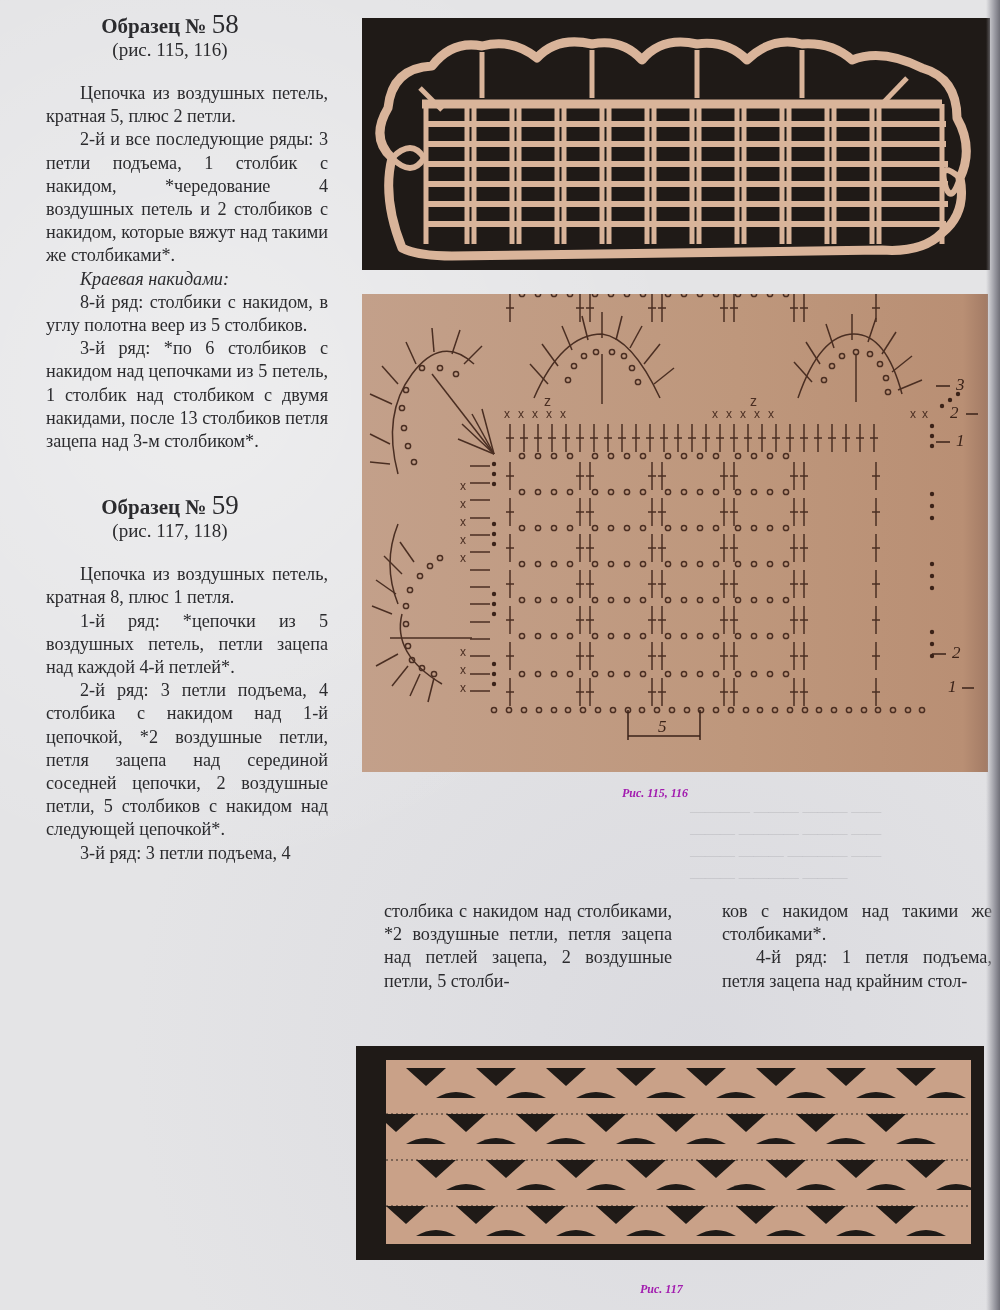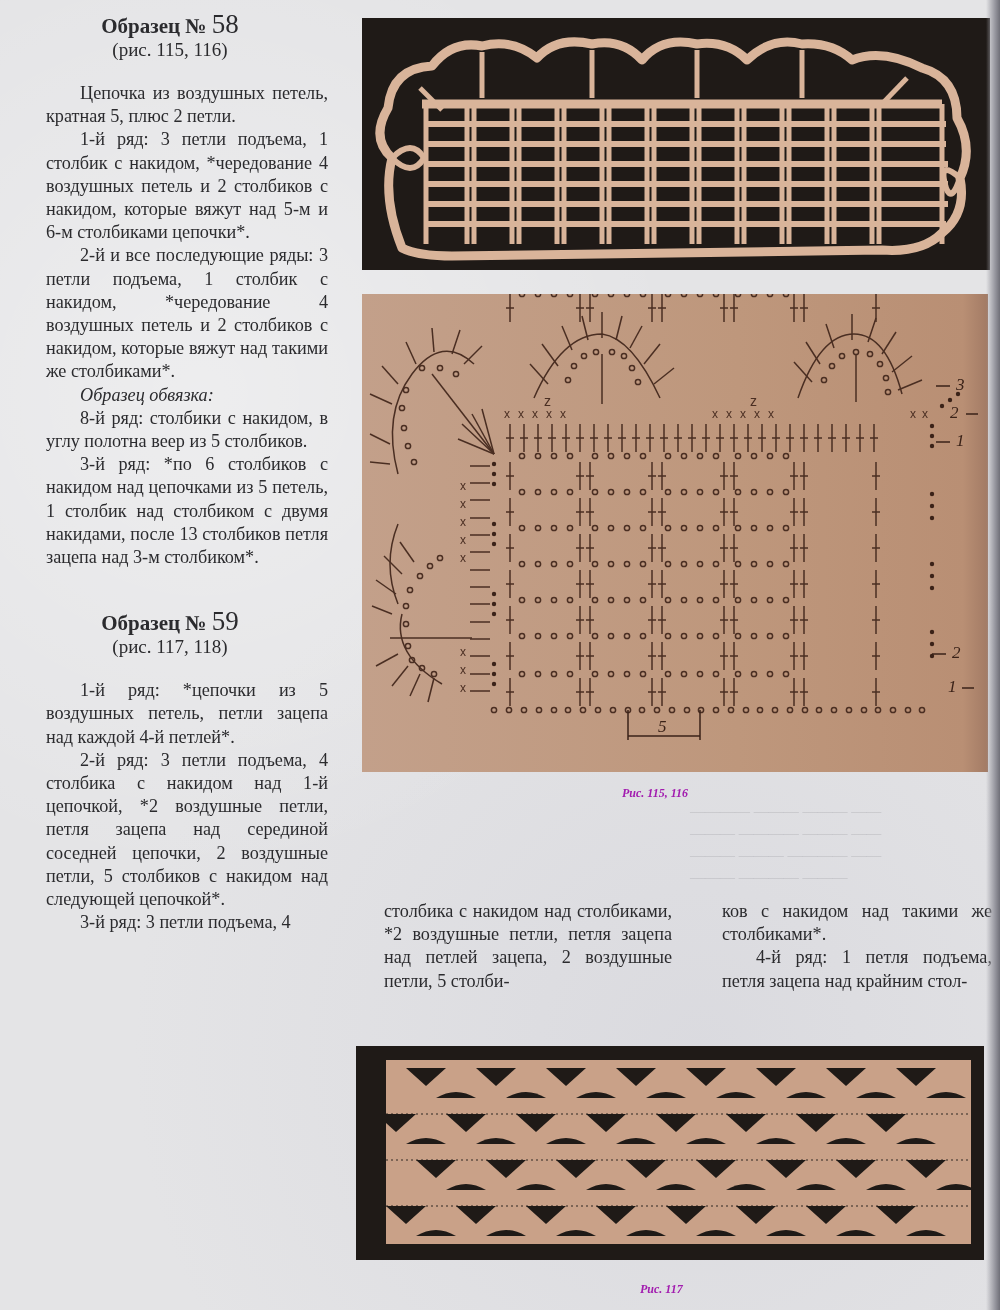--- a/index.html
+++ b/index.html
@@ -63,35 +63,35 @@
 <div class="col" id="left-col">
   <div class="heading">
     <div class="title">
       <span>Образец №</span>
       <span class="num">58</span>
     </div>
     <div class="sub">(рис. 115, 116)</div>
   </div>
   <div style="height:20px"></div>
   <p class="ind">Цепочка из воздушных петель, кратная 5, плюс 2 петли.</p>
-  <p class="ind">1-й ряд: 3 петли подъема, 1 столбик с накидом, *чередование 4 воздушных петель и 2 столбиков с накидом, которые вяжут над 5-м и 6-м столбиками цепочки*.</p>
   <p class="ind">2-й и все последующие ряды: 3 петли подъема, 1 столбик с накидом, *чередование 4 воздушных петель и 2 столбиков с накидом, которые вяжут над такими же столбиками*.</p>
-  <p class="ind italic">Образец обвязка:</p>
+  <p class="ind italic">Краевая накидами:</p>
   <p class="ind">8-й ряд: столбики с накидом, в углу полотна веер из 5 столбиков.</p>
   <p class="ind">3-й ряд: *по 6 столбиков с накидом над цепочками из 5 петель, 1 столбик над столбиком с двумя накидами, после 13 столбиков петля зацепа над 3-м столбиком*.</p>
 
   <div style="height:40px"></div>
   <div class="heading">
     <div class="title">
       <span>Образец №</span>
       <span class="num">59</span>
     </div>
     <div class="sub">(рис. 117, 118)</div>
   </div>
   <div style="height:20px"></div>
+  <p class="ind">Цепочка из воздушных петель, кратная 8, плюс 1 петля.</p>
   <p class="ind">1-й ряд: *цепочки из 5 воздушных петель, петли зацепа над каждой 4-й петлей*.</p>
   <p class="ind">2-й ряд: 3 петли подъема, 4 столбика с накидом над 1-й цепочкой, *2 воздушные петли, петля зацепа над серединой соседней цепочки, 2 воздушные петли, 5 столбиков с накидом над следующей цепочкой*.</p>
   <p class="ind">3-й ряд: 3 петли подъема, 4</p>
 </div>
 
 <div class="col" id="mid-col">
   <p>столбика с накидом над столбиками, *2 воздушные петли, петля зацепа над петлей зацепа, 2 воздушные петли, 5 столби-</p>
 </div>
 
 <div class="col" id="right-col">

